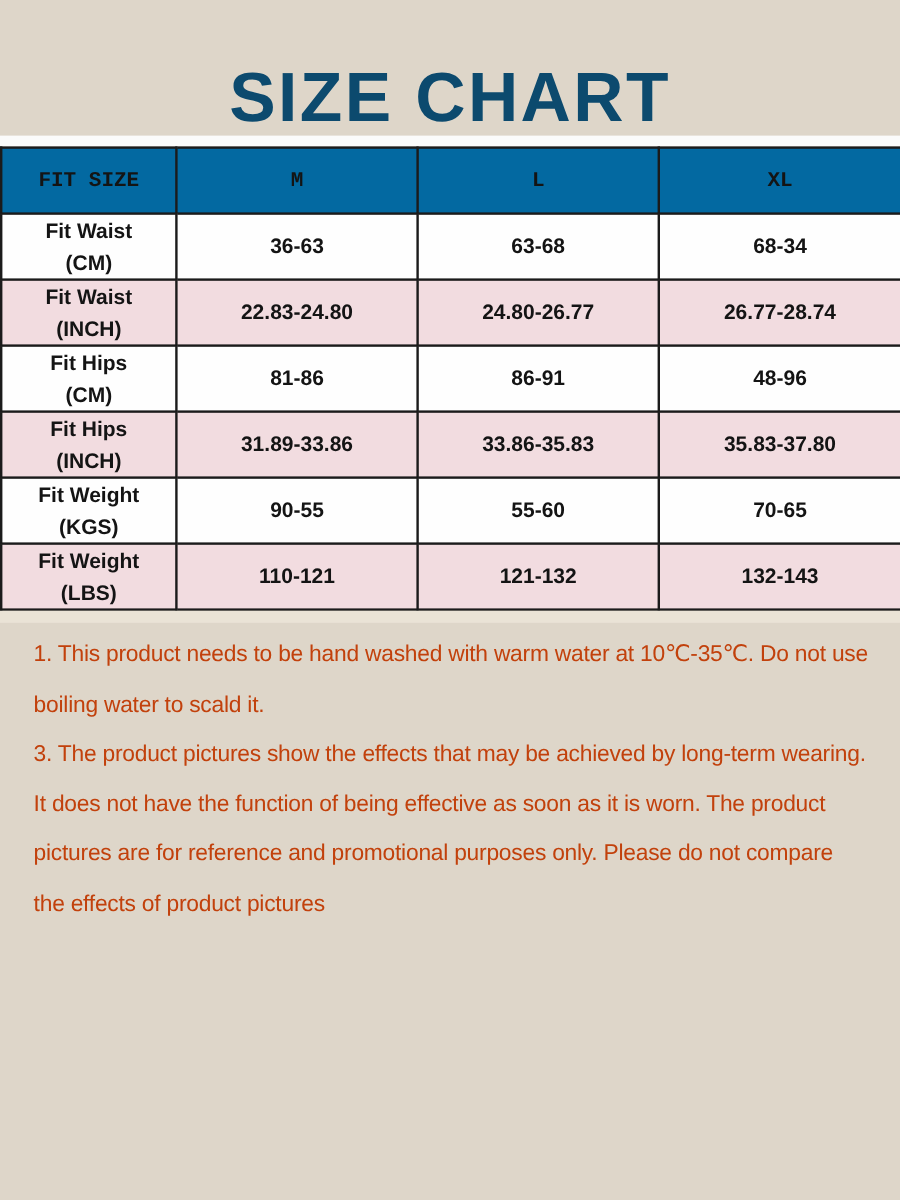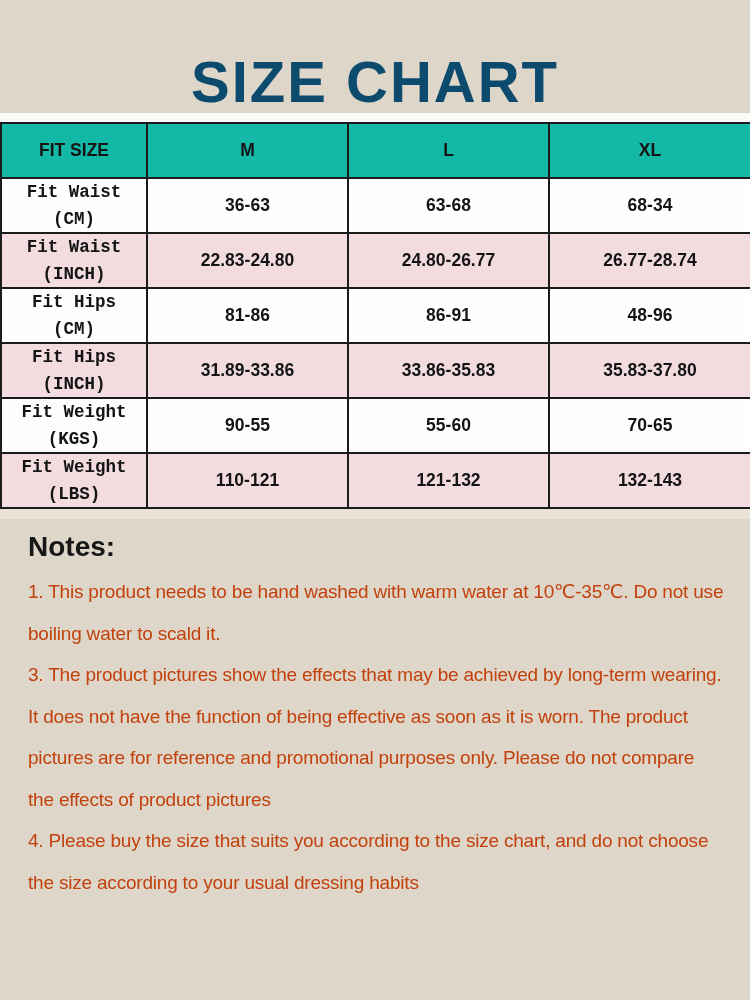--- a/index.html
+++ b/index.html
@@ -39,22 +39,22 @@
     height: 55px;
     padding: 0;
     color: #141414;
   }
   .col-label { width: 146px; }
   .col-m { width: 201px; }
   .col-l { width: 201px; }
   .col-xl { width: 202px; }
   tr.row-pink { background: #f2dce0; }
   tr.row-white { background: #fefefe; }
-  thead tr { background: #14b8a6; }
-  .label-cell span { display: block; line-height: 1.5; font-family: Liberation Mono, monospace; }
+  thead tr { background: #0369a1; font-family: Liberation Mono, monospace; }
+  .label-cell span { display: block; line-height: 1.5; }
   .strip-bottom { height: 10px; background: #eae3d6; }
   .notes-section { padding: 6px 26px 0 28px; }
   .notes-heading {
     margin: 6px 0 8px 0;
     font-size: 28px;
     font-weight: bold;
     color: #161616;
   }
   .note-item {
     margin: 0;
@@ -144,19 +144,17 @@
         <td>110-121</td>
         <td>121-132</td>
         <td>132-143</td>
       </tr>
     </tbody>
   </table>
 
   <div class="strip-bottom"></div>
 
   <div class="notes-section">
-    <h2 class="notes-heading">Notes:</h2>
     <p class="note-item">1. This product needs to be hand washed with warm water at 10℃-35℃. Do not use boiling water to scald it.</p>
     <p class="note-item">3. The product pictures show the effects that may be achieved by long-term wearing. It does not have the function of being effective as soon as it is worn. The product pictures are for reference and promotional purposes only. Please do not compare the effects of product pictures</p>
-    <p class="note-item">4. Please buy the size that suits you according to the size chart, and do not choose the size according to your usual dressing habits</p>
   </div>
 
 </div>
 
 </body></html>

